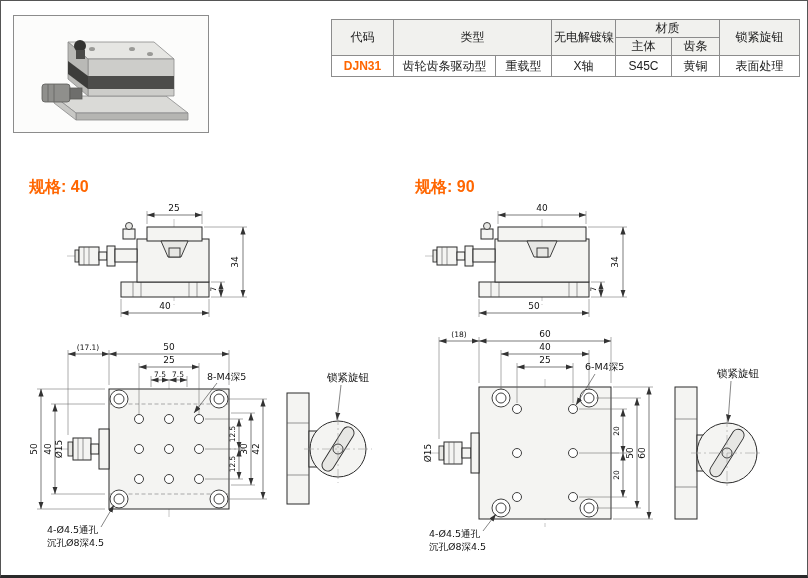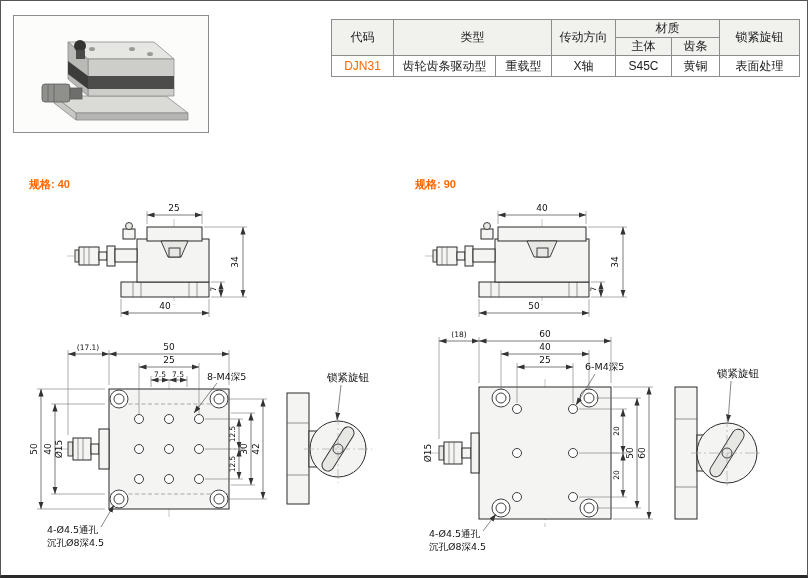--- a/index.html
+++ b/index.html
@@ -8,22 +8,22 @@
           border:1px solid #555; border-bottom:3px solid #2a2a2a; overflow:hidden; }
   .photo-box { position:absolute; left:12px; top:14px; width:196px; height:118px;
                border:1px solid #8c8c8c; background:#fefefe; }
   .spec-table { position:absolute; left:330px; top:18px; width:468px;
                 border-collapse:collapse; table-layout:fixed; }
   .spec-table th, .spec-table td { border:1px solid #8c8c8c; font-size:12px; text-align:center;
                 color:#222; padding:0 2px; white-space:nowrap; overflow:hidden; }
   .spec-table th { background:#f1f1ee; font-weight:normal; height:18px; }
   .spec-table tr.sub th { height:16px; }
   .spec-table td { height:21px; background:#fff; }
-  td.code-cell { color:var(--accent,#ff6600); font-weight:normal; }
-  .sec-label { position:absolute; font-size:11px; font-weight:bold; color:var(--accent,#ff6600); }
+  td.code-cell { color:var(--accent,#ff6600); font-weight:bold; }
+  .sec-label { position:absolute; font-size:16px; font-weight:bold; color:var(--accent,#ff6600); }
   svg.drawing { position:absolute; }
   
   .part  { fill:#f4f4f2; stroke:#2b2b2b; stroke-width:1; }
   .part2 { fill:#e7e7e4; stroke:#2b2b2b; stroke-width:0.9; }
   .thin  { stroke:#555; stroke-width:0.6; }
   .ext   { stroke:#666; stroke-width:0.55; }
   .dline { stroke:#444; stroke-width:0.7; fill:none; }
   .cline { stroke:#999; stroke-width:0.55; stroke-dasharray:10 3 2 3; }
   .hid   { stroke:#777; stroke-width:0.6; stroke-dasharray:4 2.5; fill:none; }
   .hole  { fill:#fff; stroke:#2b2b2b; stroke-width:0.9; }
@@ -68,21 +68,21 @@
         <col style="width:56px">
       <col style="width:64px">
         <col style="width:56px">
         <col style="width:48px">
         <col style="width:80px">
     </colgroup>
     <tbody>
       <tr>
         <th rowspan="2">代码</th>
         <th colspan="2" rowspan="2">类型</th>
-        <th rowspan="2">传动方向</th>
+        <th rowspan="2">无电解镀镍</th>
         <th colspan="2">材质</th>
         <th rowspan="2">锁紧旋钮</th>
       </tr>
       <tr class="sub">
         <th>主体</th>
         <th>齿条</th>
       </tr>
       <tr>
         <td class="code-cell">DJN31</td>
         <td>齿轮齿条驱动型</td>

